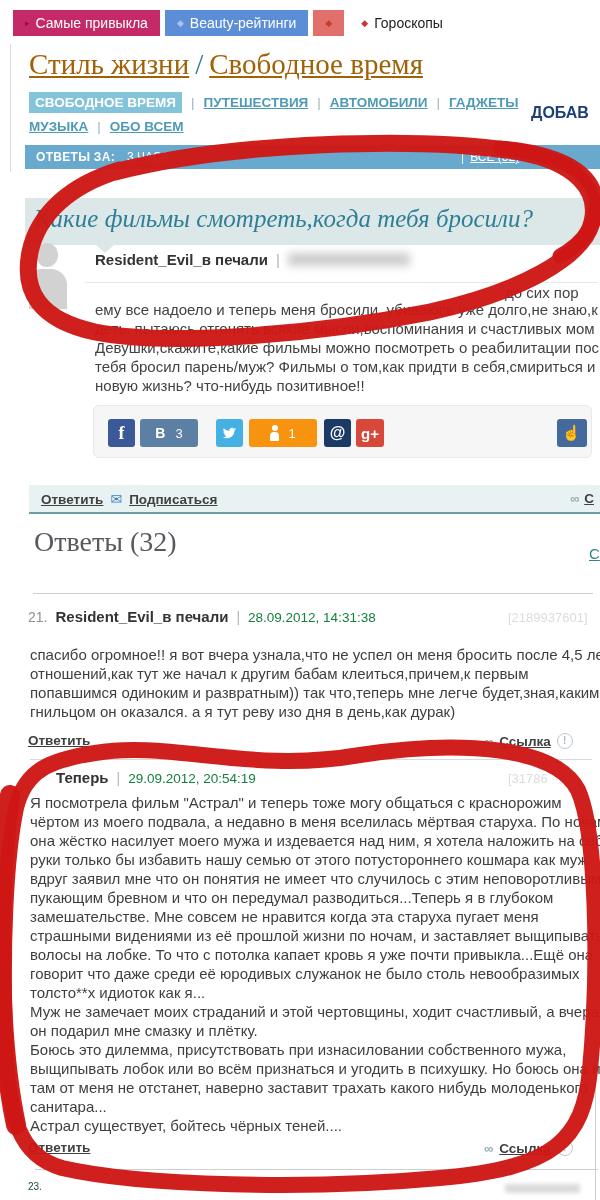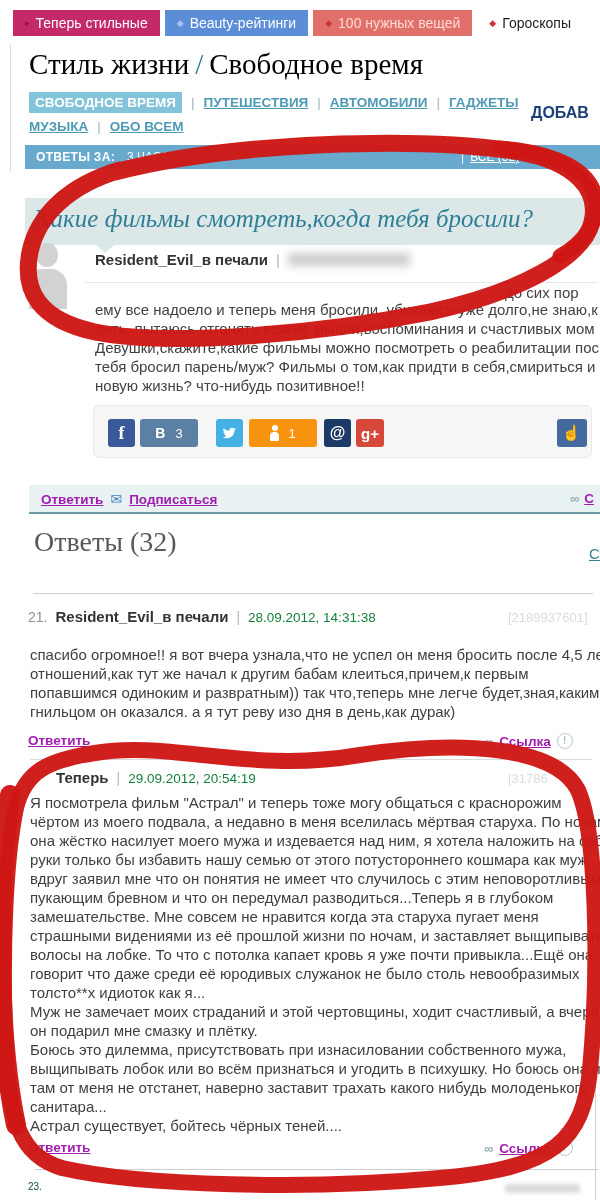--- a/index.html
+++ b/index.html
@@ -17,21 +17,21 @@
   .chip3{background:#e1706a;color:#ffdad6;}
   .chip3 .bullet{color:#c83c30;}
   .chip4{background:#fff;color:#1d1d1d;}
   .chip4 .bullet{color:#cc3333;}
 
   .leftline{position:absolute;left:10px;top:44px;width:1px;height:128px;background:#dcdcdc;}
 
   
   .breadcrumb{position:absolute;left:29px;top:48px;font-family:"Liberation Serif",serif;
               font-size:29px;color:#2c7b8e;white-space:nowrap;}
-  .breadcrumb a{color:#000000;}
+  .breadcrumb a{color:#a16207;text-decoration:underline;}
   .breadcrumb .sep{color:#2c7b8e;padding:0 6px;text-decoration:none;}
 
   
   .tabs{position:absolute;left:29px;top:92px;width:498px;display:flex;flex-wrap:wrap;
         gap:6px 9px;align-items:center;font-size:13.5px;font-weight:700;}
   .tab-active{background:#84c4db;color:#fff;padding:3px 6px;}
   .tab{color:#4e9ab5;text-decoration:underline;cursor:pointer;}
   .tabsep{color:#9fb4ba;font-weight:400;}
   .addlink{position:absolute;left:531px;top:95px;font-size:16px;font-weight:700;color:#1d4077;white-space:nowrap;margin-top:9px;}
 
@@ -82,21 +82,21 @@
   .okman .h{position:absolute;left:1.5px;top:0;width:6px;height:6px;border-radius:50%;background:#fff;}
   .okman .b{position:absolute;left:0;top:7px;width:9px;height:9px;border-radius:4px 4px 1px 1px;background:#fff;}
   .sb-mail{left:230px;width:27px;background:#1b3a66;font-size:16px;font-weight:700;}
   .sb-gp{left:262px;width:28px;background:#d6493a;font-size:15px;font-weight:700;}
   .sb-like{left:463px;width:30px;background:#44699d;font-size:15px;}
 
   
   .replybar{position:absolute;left:29px;top:485px;width:571px;height:27px;background:#e9f2f2;
             border-bottom:2px solid #6f9ba6;box-sizing:content-box;font-size:13.5px;}
   .replybar .inner{position:absolute;left:12px;top:6px;display:flex;align-items:center;gap:7px;}
-  .tlink{color:#a21caf;font-weight:700;text-decoration:underline;cursor:pointer;white-space:nowrap;}
+  .tlink{color:#404040;font-weight:700;text-decoration:underline;cursor:pointer;white-space:nowrap;}
   .envelope{color:#3d7fc1;font-size:14px;}
   .replybar .rhs{position:absolute;right:6px;top:6px;display:flex;align-items:center;gap:5px;}
   .chain{color:#93acb2;font-weight:700;font-size:13px;}
 
   
   .answers-title{position:absolute;left:34px;top:526px;font-family:"Liberation Serif",serif;
                  font-size:28px;color:#565a5e;}
   .answers-rhs{position:absolute;left:589px;top:545px;font-size:15px;color:#35808f;text-decoration:underline;}
   .hr{position:absolute;height:1px;background:#cfcfcf;}
   .hr1{left:33px;top:593px;width:560px;}
@@ -137,29 +137,28 @@
   .anno{position:absolute;left:0;top:0;z-index:50;pointer-events:none;}
 </style>
 </head>
 <body>
 
 <div class="page">
 
   <div class="topnav">
     <div class="chip chip1">
       <span class="bullet">▸</span>
-      <span>Теперь стильные</span>
+      <span>Самые привыкла</span>
     </div>
     <div class="chip chip2">
       <span class="bullet">◆</span>
       <span>Beauty-рейтинги</span>
     </div>
     <div class="chip chip3">
       <span class="bullet">◆</span>
-      <span>100 нужных вещей</span>
     </div>
     <div class="chip chip4">
       <span class="bullet">◆</span>
       <span>Гороскопы</span>
     </div>
   </div>
 
   <div class="leftline"></div>
 
   <div class="breadcrumb">

